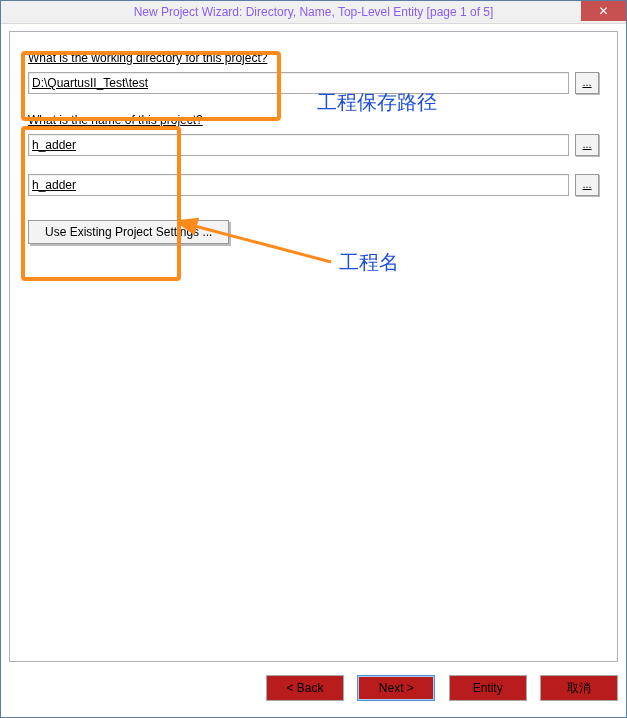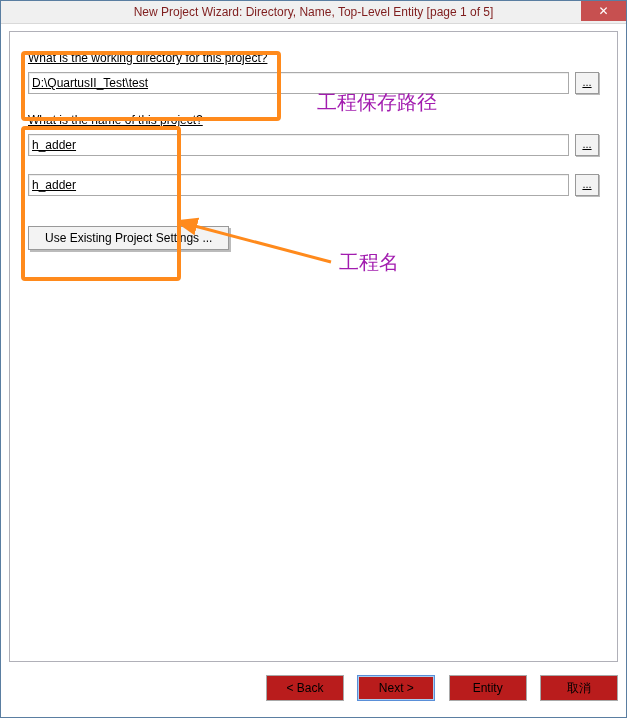--- a/index.html
+++ b/index.html
@@ -22,21 +22,21 @@
     height: 22px;
     background: #f0f0f0;
     position: relative;
     border-bottom: 1px solid #d9d9d9;
   }
   .titlebar .title {
     position: absolute;
     left: 0; right: 0;
     text-align: center;
     line-height: 22px;
-    color: #7f1d1d;
+    color: #8b5cf6;
     font-size: 12px;
     white-space: nowrap;
     overflow: hidden;
     text-overflow: ellipsis;
     padding: 0 50px;
   }
   .close-btn {
     position: absolute;
     right: 0;
     top: 0;
@@ -96,21 +96,21 @@
     cursor: pointer;
   }
   .settings-btn {
     display: inline-block;
     padding: 4px 16px;
     border: 1px solid #999;
     background: #f3f3f3;
     box-shadow: 2px 2px 0 #bbb;
     font-size: 12px;
     cursor: pointer;
-    margin-top: 12px;
+    margin-top: 6px;
     text-align: right;
   }
   .footer {
     position: absolute;
     left: 8px;
     right: 8px;
     bottom: 12px;
     height: 30px;
     text-align: right;
   }
@@ -136,21 +136,21 @@
   
   .annot-box {
     position: absolute;
     border: 4px solid #ff8a1c;
     border-radius: 4px;
     pointer-events: none;
     box-sizing: border-box;
   }
   .annot-label {
     position: absolute;
-    color: #a21caf;
+    color: #1d4ed8;
     font-size: 20px;
     font-weight: 400;
     pointer-events: none;
     white-space: nowrap;
   }
   .annot-arrow {
     position: absolute;
     pointer-events: none;
   }
 </style>

